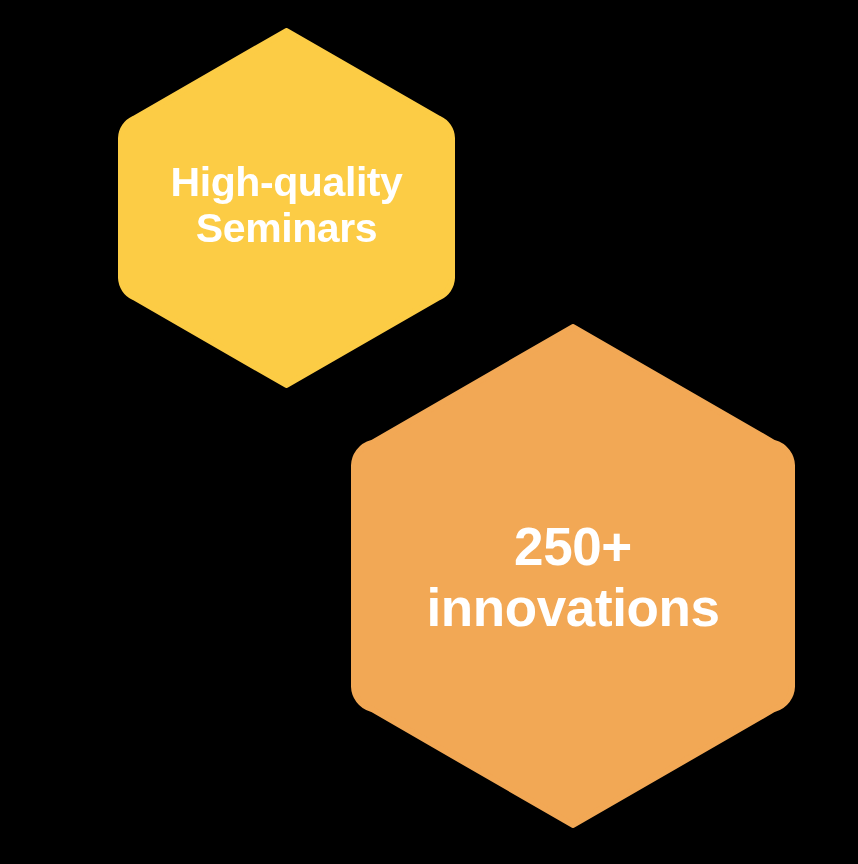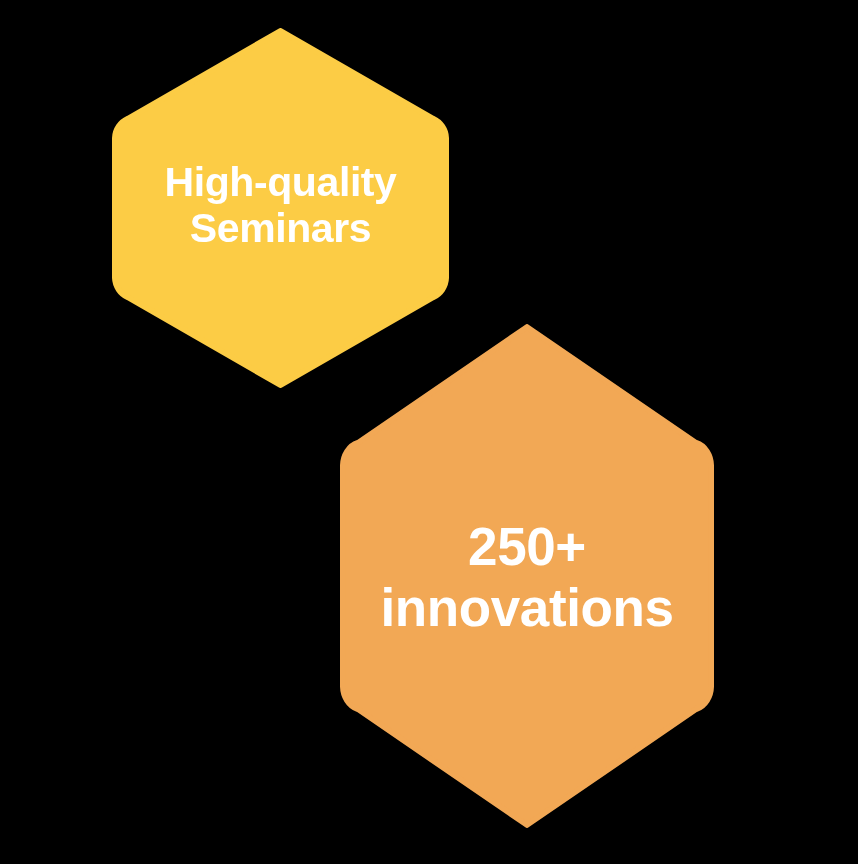--- a/index.html
+++ b/index.html
@@ -81,40 +81,40 @@
     line-height: 1.16;
     width: 430px;
     margin-top: 2px;
   }
 </style>
 </head>
 <body>
 
 <div id="canvas" style="background: rgb(0, 0, 0);">
 
-  <div class="hex" id="hex-seminars" style="left: 112px; top: 28px; width: 337px; height: 360px;">
+  <div class="hex" id="hex-seminars" style="left: 118px; top: 28px; width: 337px; height: 360px;">
     <svg viewBox="0 0 337 360" preserveAspectRatio="none">
       <path d="M168.5 3
                L321 90.75
                A22 22 0 0 1 334 110
                L334 250
                A22 22 0 0 1 321 269.25
                L168.5 357
                L16 269.25
                A22 22 0 0 1 3 250
                L3 110
                A22 22 0 0 1 16 90.75
                Z" fill="#FCCC45" stroke="#FCCC45" stroke-width="6" stroke-linejoin="round"></path>
     </svg>
     <div class="hex-label">High-quality
 Seminars</div>
   </div>
 
 
-  <div class="hex" id="hex-innovations" style="left: 340px; top: 324px; width: 374px; height: 504px;">
+  <div class="hex" id="hex-innovations" style="left: 351px; top: 324px; width: 444px; height: 504px;">
     <svg viewBox="0 0 444 504" preserveAspectRatio="none">
       <path d="M222 3
                L423 119
                A24 24 0 0 1 441 143
                L441 361
                A24 24 0 0 1 423 385
                L222 501
                L21 385
                A24 24 0 0 1 3 361
                L3 143

